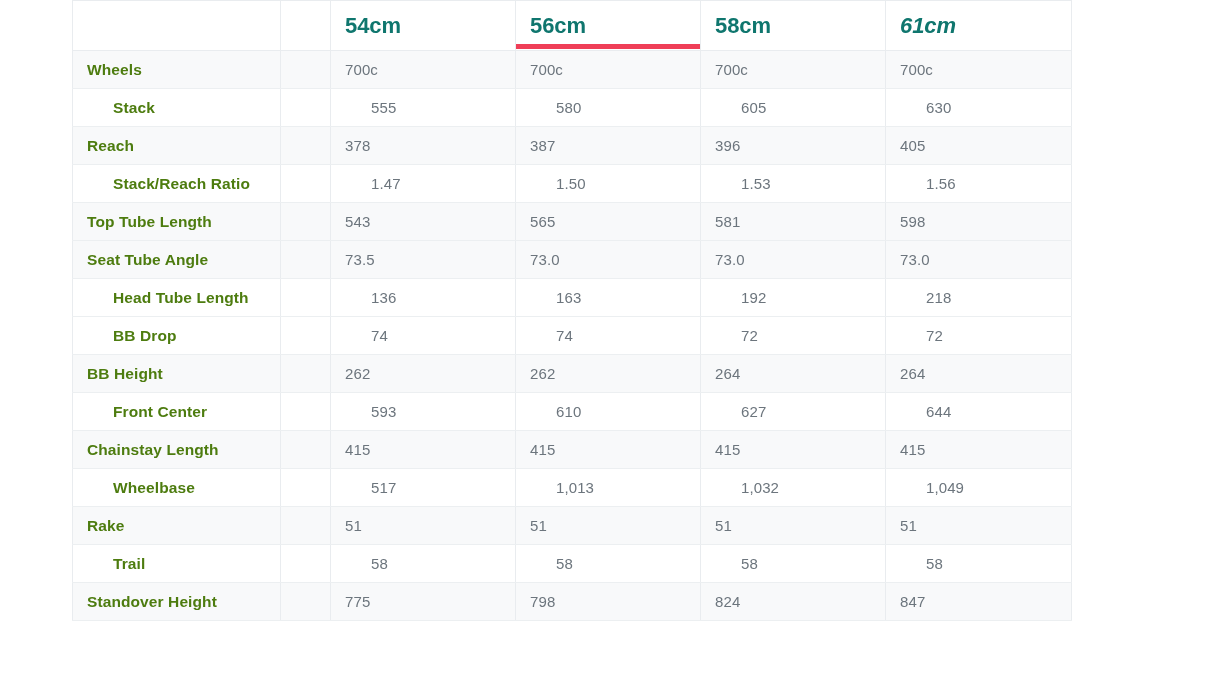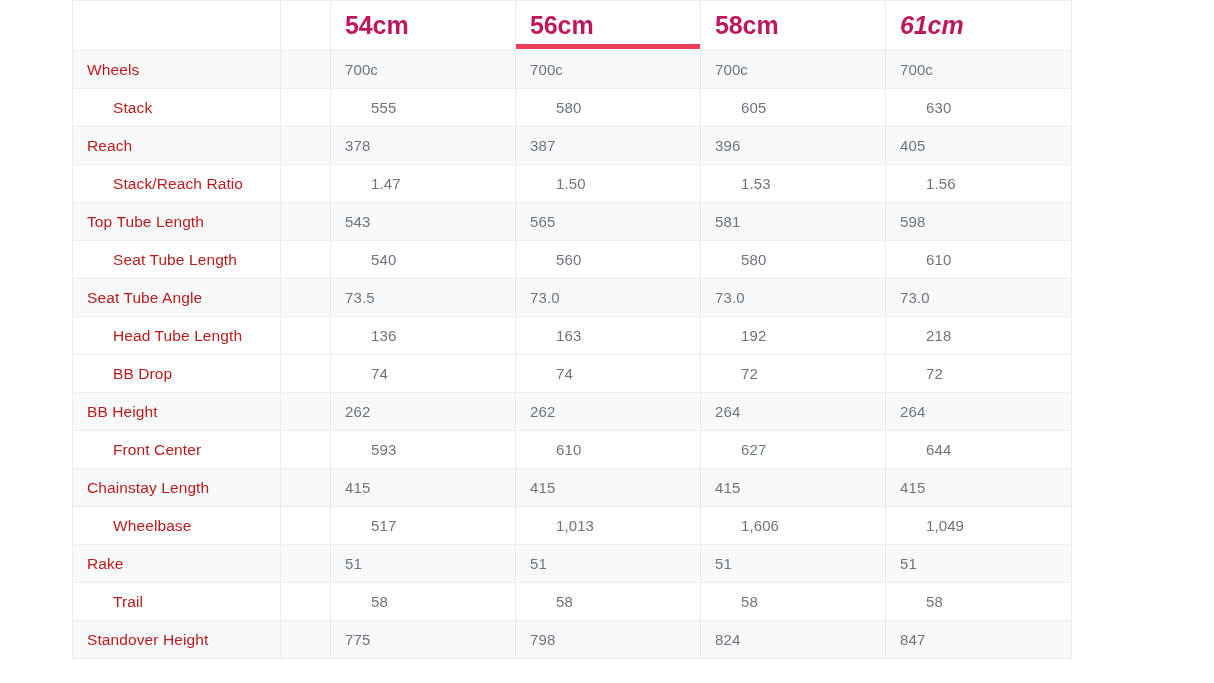--- a/index.html
+++ b/index.html
@@ -41,23 +41,23 @@
   col.c-spacer  { width: 50px; }
   col.c-size    { width: 185px; }
   col.c-size-last { width: 186px; }
 
   thead th {
     height: 50px;
     padding: 0 0 0 14px;
     margin: 0;
     text-align: left;
     vertical-align: middle;
-    font-size: 25px;
+    font-size: 22px;
     font-weight: bold;
-    color: #be185d;
+    color: #0f766e;
     background: #ffffff;
     border-right: 1px solid #e9ecef;
     border-bottom: 1px solid #e9ecef;
     position: relative;
     box-sizing: border-box;
     letter-spacing: -0.1px;
   }
   thead th.th-label,
   thead th.th-spacer {
     border-right: 1px solid #e9ecef;
@@ -81,22 +81,23 @@
     color: #6c757d;
     vertical-align: middle;
     border-right: 1px solid #e9ecef;
     border-bottom: 1px solid #eceff1;
     box-sizing: border-box;
     white-space: nowrap;
     overflow: hidden;
     letter-spacing: 0.1px;
   }
   tbody td.td-label {
-    color: #b91c1c;
+    color: #4d7c0f;
     font-size: 15.5px;
+    font-weight: bold;
   }
   tbody td.td-spacer { }
   tbody td.td-last { border-right: none; }
 
   tbody tr.odd td { background: #f8f9fa; }
   tbody tr.even td { background: #ffffff; padding-left: 40px; }
 </style>
 </head>
 <body>
 
@@ -154,28 +155,20 @@
           <td class="td-value td-last">1.56</td>
         </tr>
         <tr class="odd">
           <td class="td-label">Top Tube Length</td>
           <td class="td-spacer"></td>
           <td class="td-value">543</td>
           <td class="td-value">565</td>
           <td class="td-value">581</td>
           <td class="td-value td-last">598</td>
         </tr>
-        <tr class="even">
-          <td class="td-label">Seat Tube Length</td>
-          <td class="td-spacer"></td>
-          <td class="td-value">540</td>
-          <td class="td-value">560</td>
-          <td class="td-value">580</td>
-          <td class="td-value td-last">610</td>
-        </tr>
         <tr class="odd">
           <td class="td-label">Seat Tube Angle</td>
           <td class="td-spacer"></td>
           <td class="td-value">73.5</td>
           <td class="td-value">73.0</td>
           <td class="td-value">73.0</td>
           <td class="td-value td-last">73.0</td>
         </tr>
         <tr class="even">
           <td class="td-label">Head Tube Length</td>
@@ -215,21 +208,21 @@
           <td class="td-value">415</td>
           <td class="td-value">415</td>
           <td class="td-value">415</td>
           <td class="td-value td-last">415</td>
         </tr>
         <tr class="even">
           <td class="td-label">Wheelbase</td>
           <td class="td-spacer"></td>
           <td class="td-value">517</td>
           <td class="td-value">1,013</td>
-          <td class="td-value">1,606</td>
+          <td class="td-value">1,032</td>
           <td class="td-value td-last">1,049</td>
         </tr>
         <tr class="odd">
           <td class="td-label">Rake</td>
           <td class="td-spacer"></td>
           <td class="td-value">51</td>
           <td class="td-value">51</td>
           <td class="td-value">51</td>
           <td class="td-value td-last">51</td>
         </tr>

